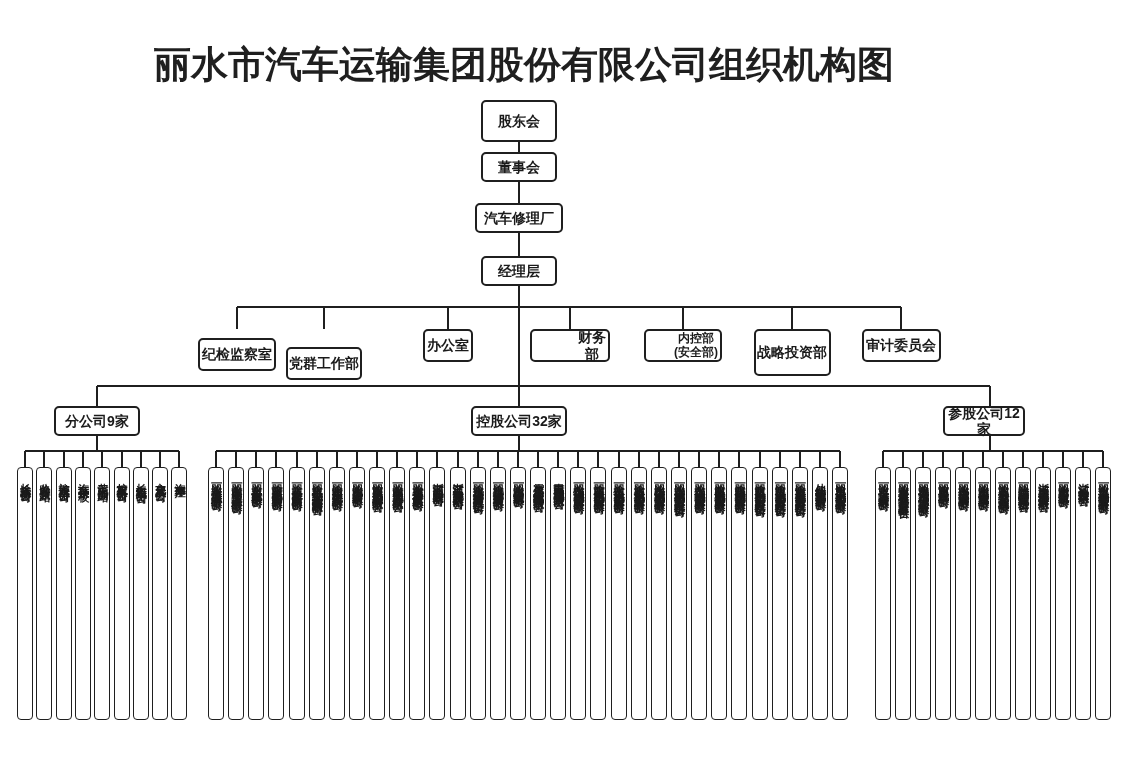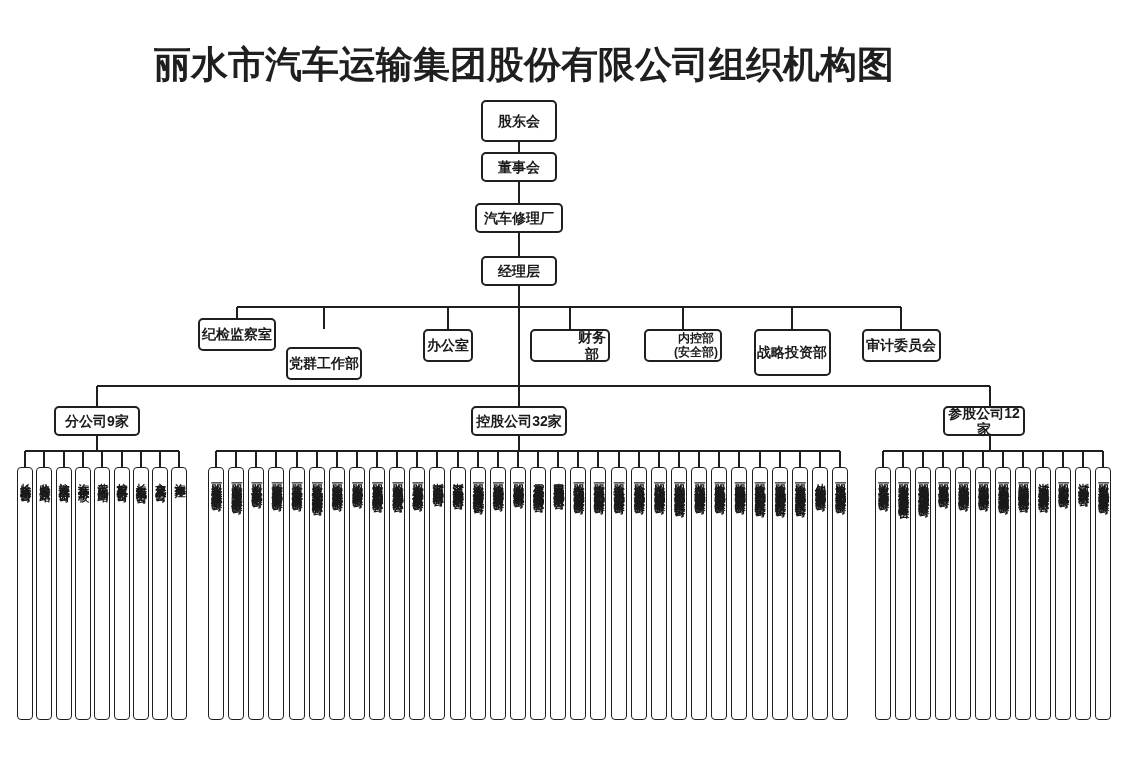--- a/index.html
+++ b/index.html
@@ -110,21 +110,21 @@
       <line x1="1043" y1="451" x2="1043" y2="467" stroke="#1f1f1f" stroke-width="2"></line>
       <line x1="1063" y1="451" x2="1063" y2="467" stroke="#1f1f1f" stroke-width="2"></line>
       <line x1="1083" y1="451" x2="1083" y2="467" stroke="#1f1f1f" stroke-width="2"></line>
       <line x1="1103" y1="451" x2="1103" y2="467" stroke="#1f1f1f" stroke-width="2"></line>
     </svg>
   <div class="title">丽水市汽车运输集团股份有限公司组织机构图</div>
 <div class="box" style="left: 481px; top: 100px; width: 76px; height: 42px;">股东会</div>
     <div class="box" style="left: 481px; top: 152px; width: 76px; height: 30px;">董事会</div>
     <div class="box" style="left: 475px; top: 203px; width: 88px; height: 30px;">汽车修理厂</div>
     <div class="box" style="left: 481px; top: 256px; width: 76px; height: 30px;">经理层</div>
-    <div class="box" style="left: 198px; top: 318px; width: 78px; height: 33px;">纪检监察室</div>
+    <div class="box" style="left: 198px; top: 338px; width: 78px; height: 33px;">纪检监察室</div>
     <div class="box" style="left: 286px; top: 347px; width: 76px; height: 33px;">党群工作部</div>
     <div class="box" style="left: 423px; top: 329px; width: 50px; height: 33px;">办公室</div>
     <div class="box" style="left: 530px; top: 329px; width: 80px; height: 33px; padding-left: 44px;">财务部</div>
     <div class="box small" style="left: 644px; top: 329px; width: 78px; height: 33px; padding-left: 26px;">内控部
 (安全部)</div>
     <div class="box" style="left: 753.5px; top: 329px; width: 77px; height: 47px;">战略投资部</div>
     <div class="box" style="left: 861.5px; top: 329px; width: 79px; height: 33px;">审计委员会</div>
     <div class="box" style="left: 54px; top: 406px; width: 86px; height: 30px;">分公司9家</div>
     <div class="col" style="left: 17px; top: 467px; width: 16px; height: 253px;">
       <span>长途运输分公司</span>

